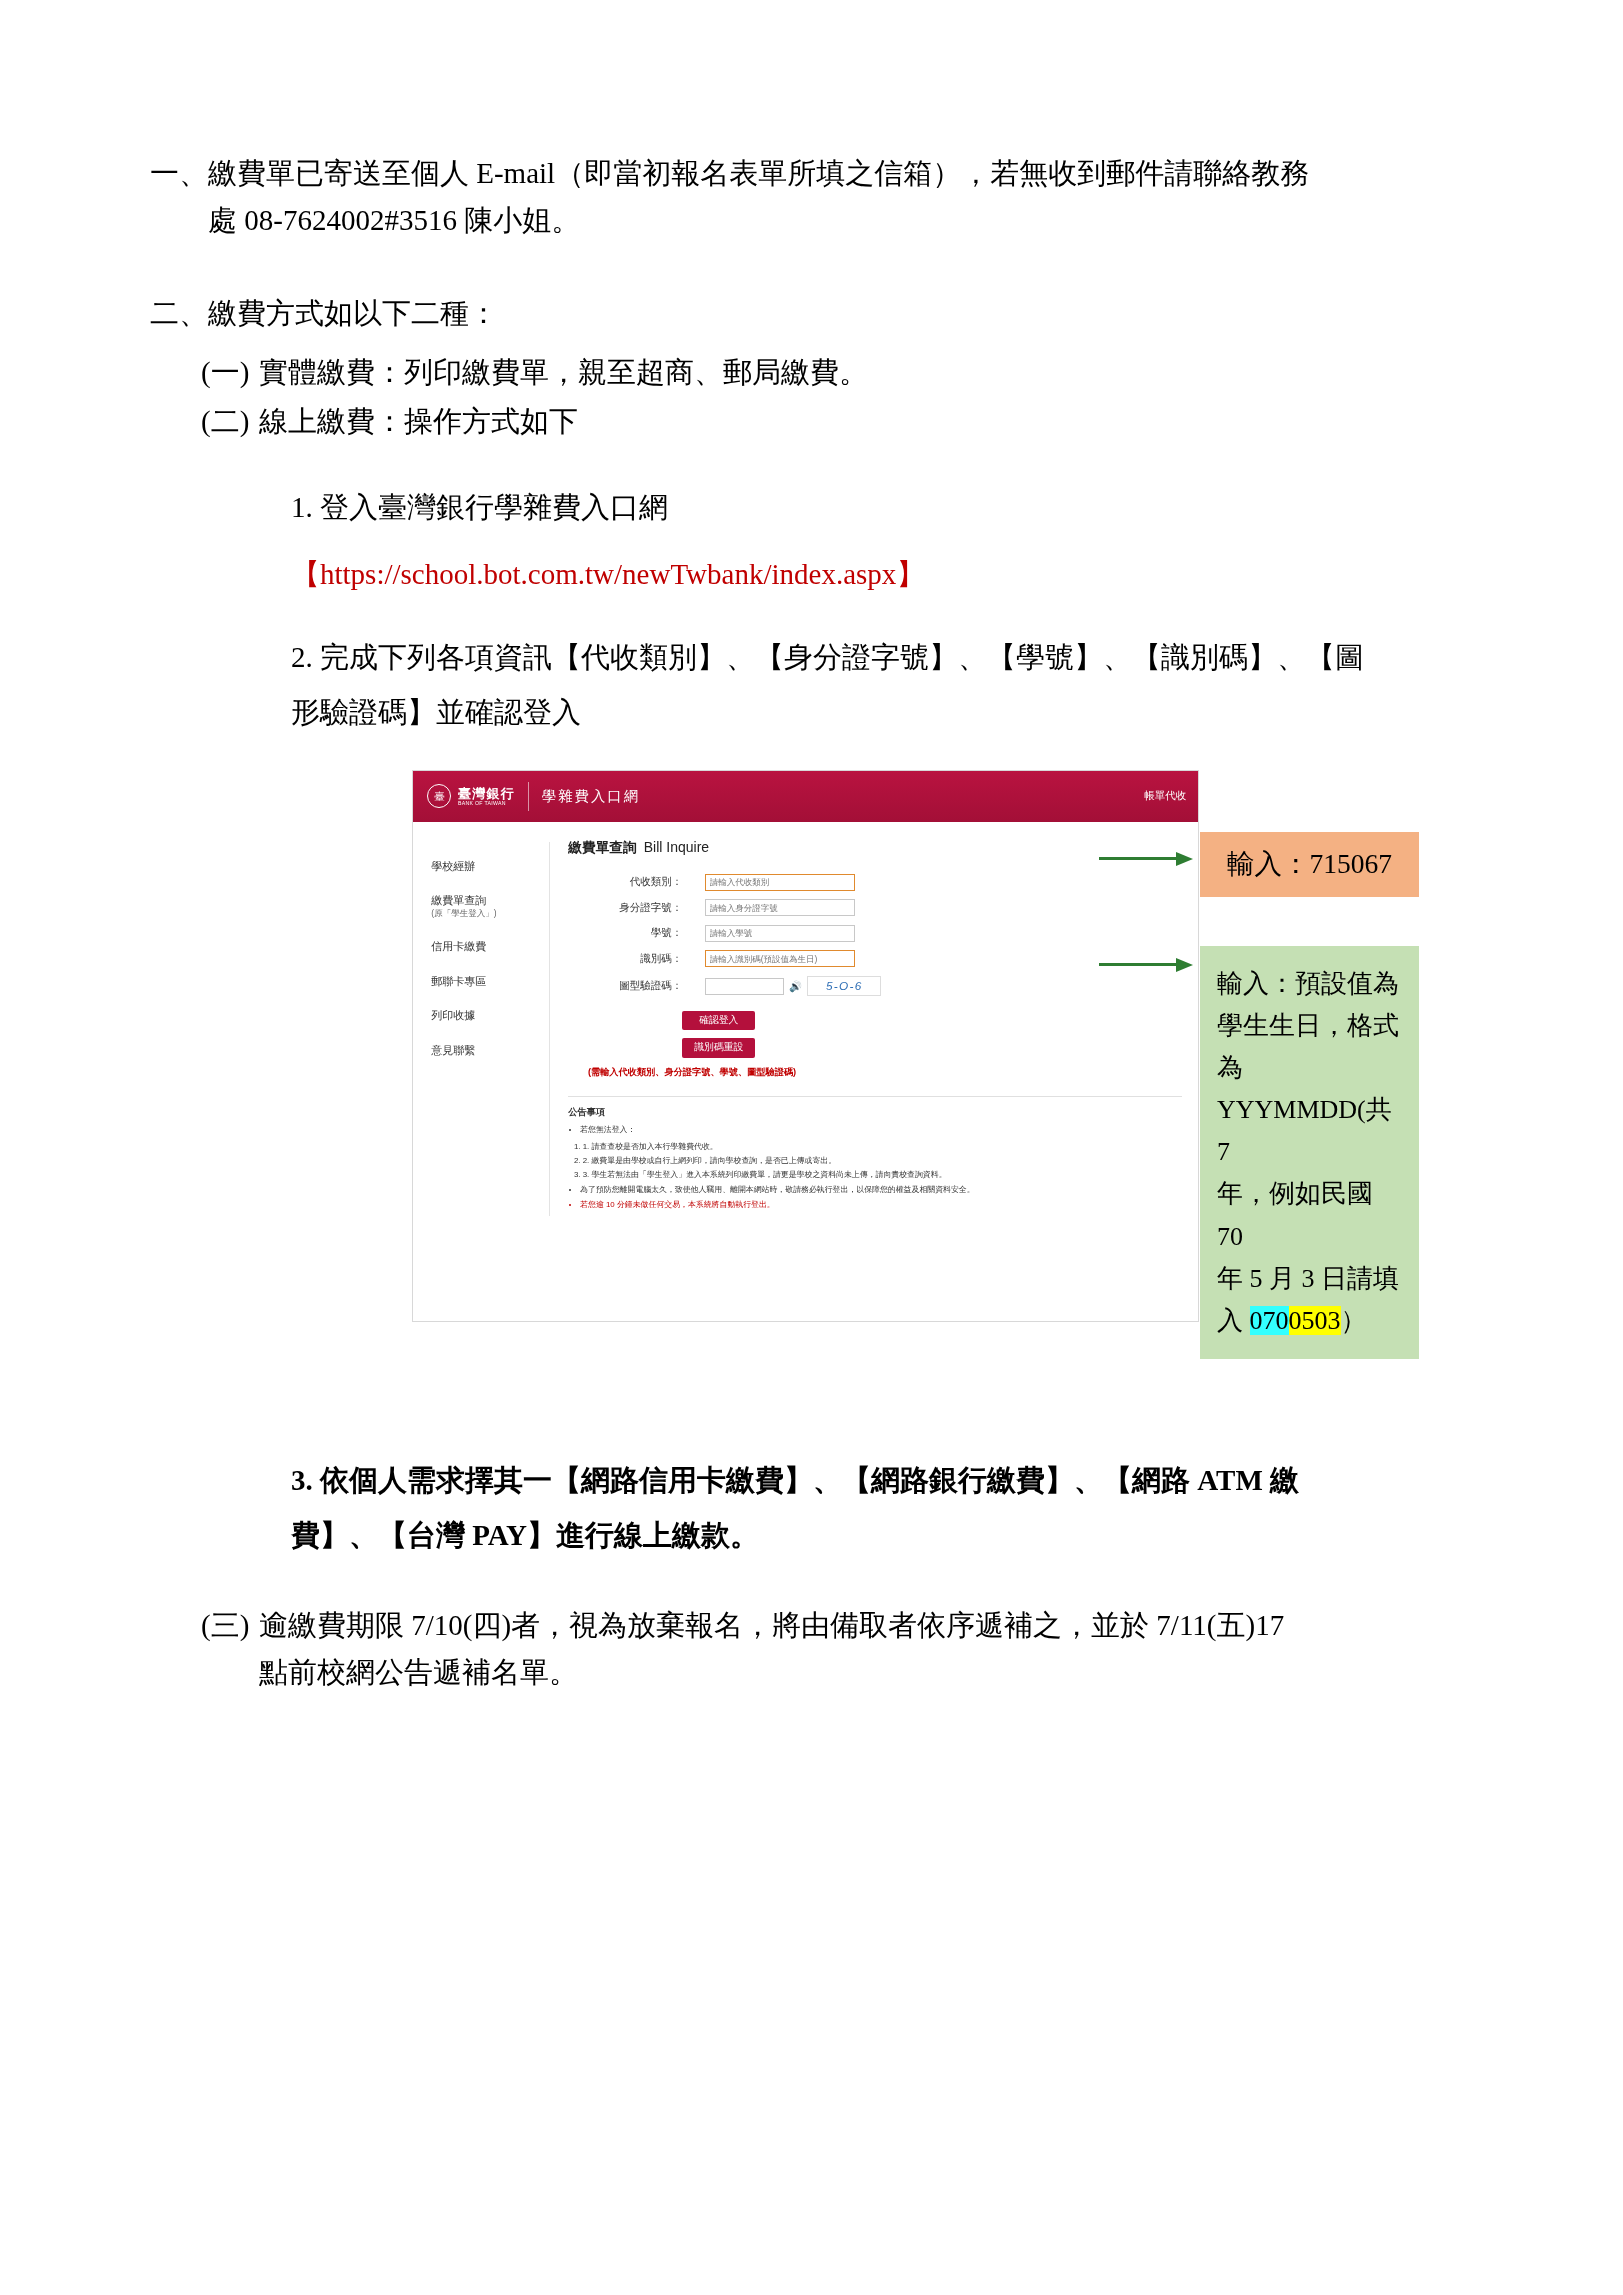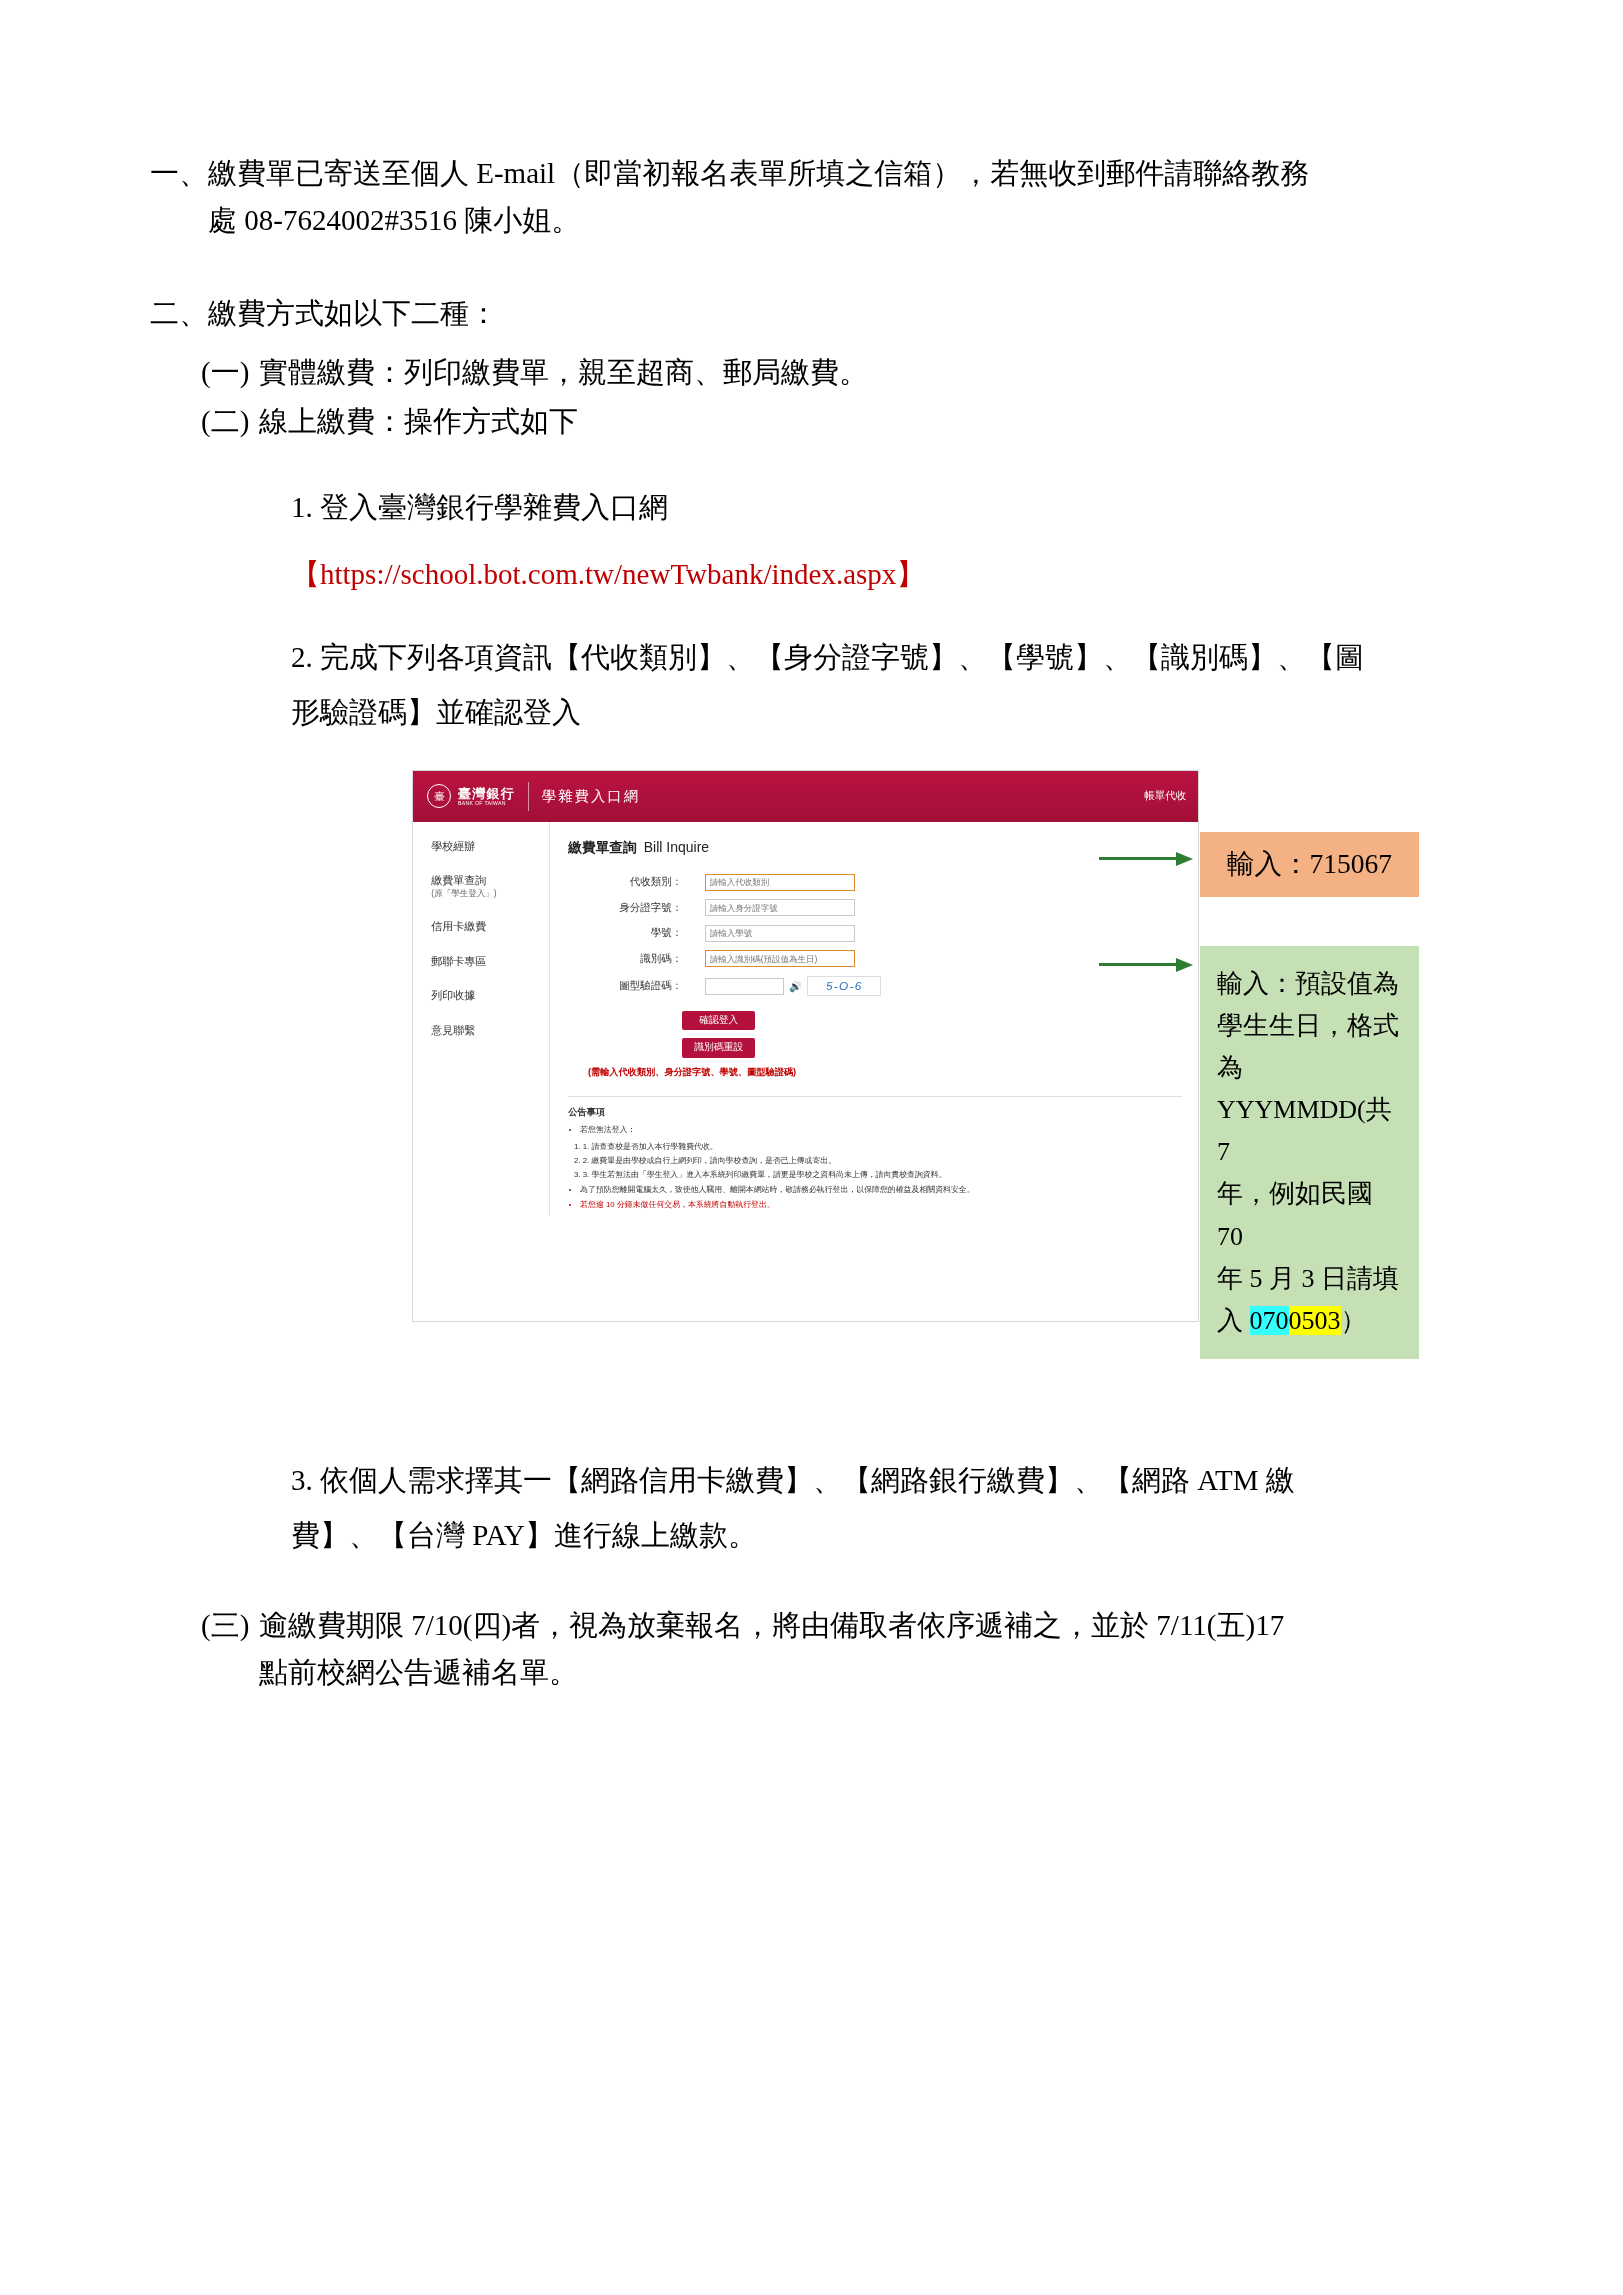--- a/index.html
+++ b/index.html
@@ -125,20 +125,21 @@
     white-space: nowrap;
   }
 
   .bank-body { display: flex; }
   .bank-nav {
     width: 137px;
     padding: 17px 0 0 18.3px;
     box-sizing: border-box;
     border-right: 0.7px solid #e3e3e3;
     min-height: 327px;
+    margin-top: 20px;
   }
   .bank-nav .nav-item {
     font-size: 11px;
     color: #333;
     margin-bottom: 19.6px;
     line-height: 1.35;
   }
   .bank-nav .nav-item .sub {
     display: block;
     font-size: 8.5px;
@@ -273,21 +274,21 @@
     left: 77px; top: 0;
     width: 0; height: 0;
     border-left: 17px solid #2e7d32;
     border-top: 7.2px solid transparent;
     border-bottom: 7.2px solid transparent;
   }
   .arrow.a1 { left: 687px; top: 82px; }
   .arrow.a2 { left: 687px; top: 188px; }
 
   .tail-gap { height: 39px; }
-  .lvl3.step3 { margin-top: 0; }
+  .lvl3.step3 { margin-top: 0; font-weight: bold; }
   .after-fig { height: 131px; }
 </style>
 </head>
 <body>
 
 <div class="page">
 
   <div class="lvl1">
     <span class="marker">一、</span>
     <div class="body">

